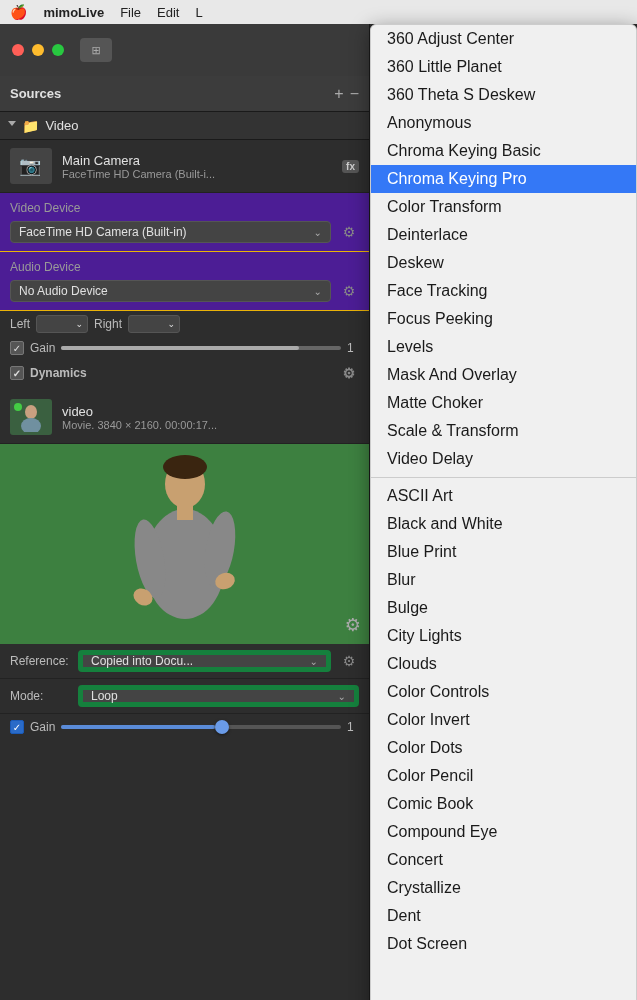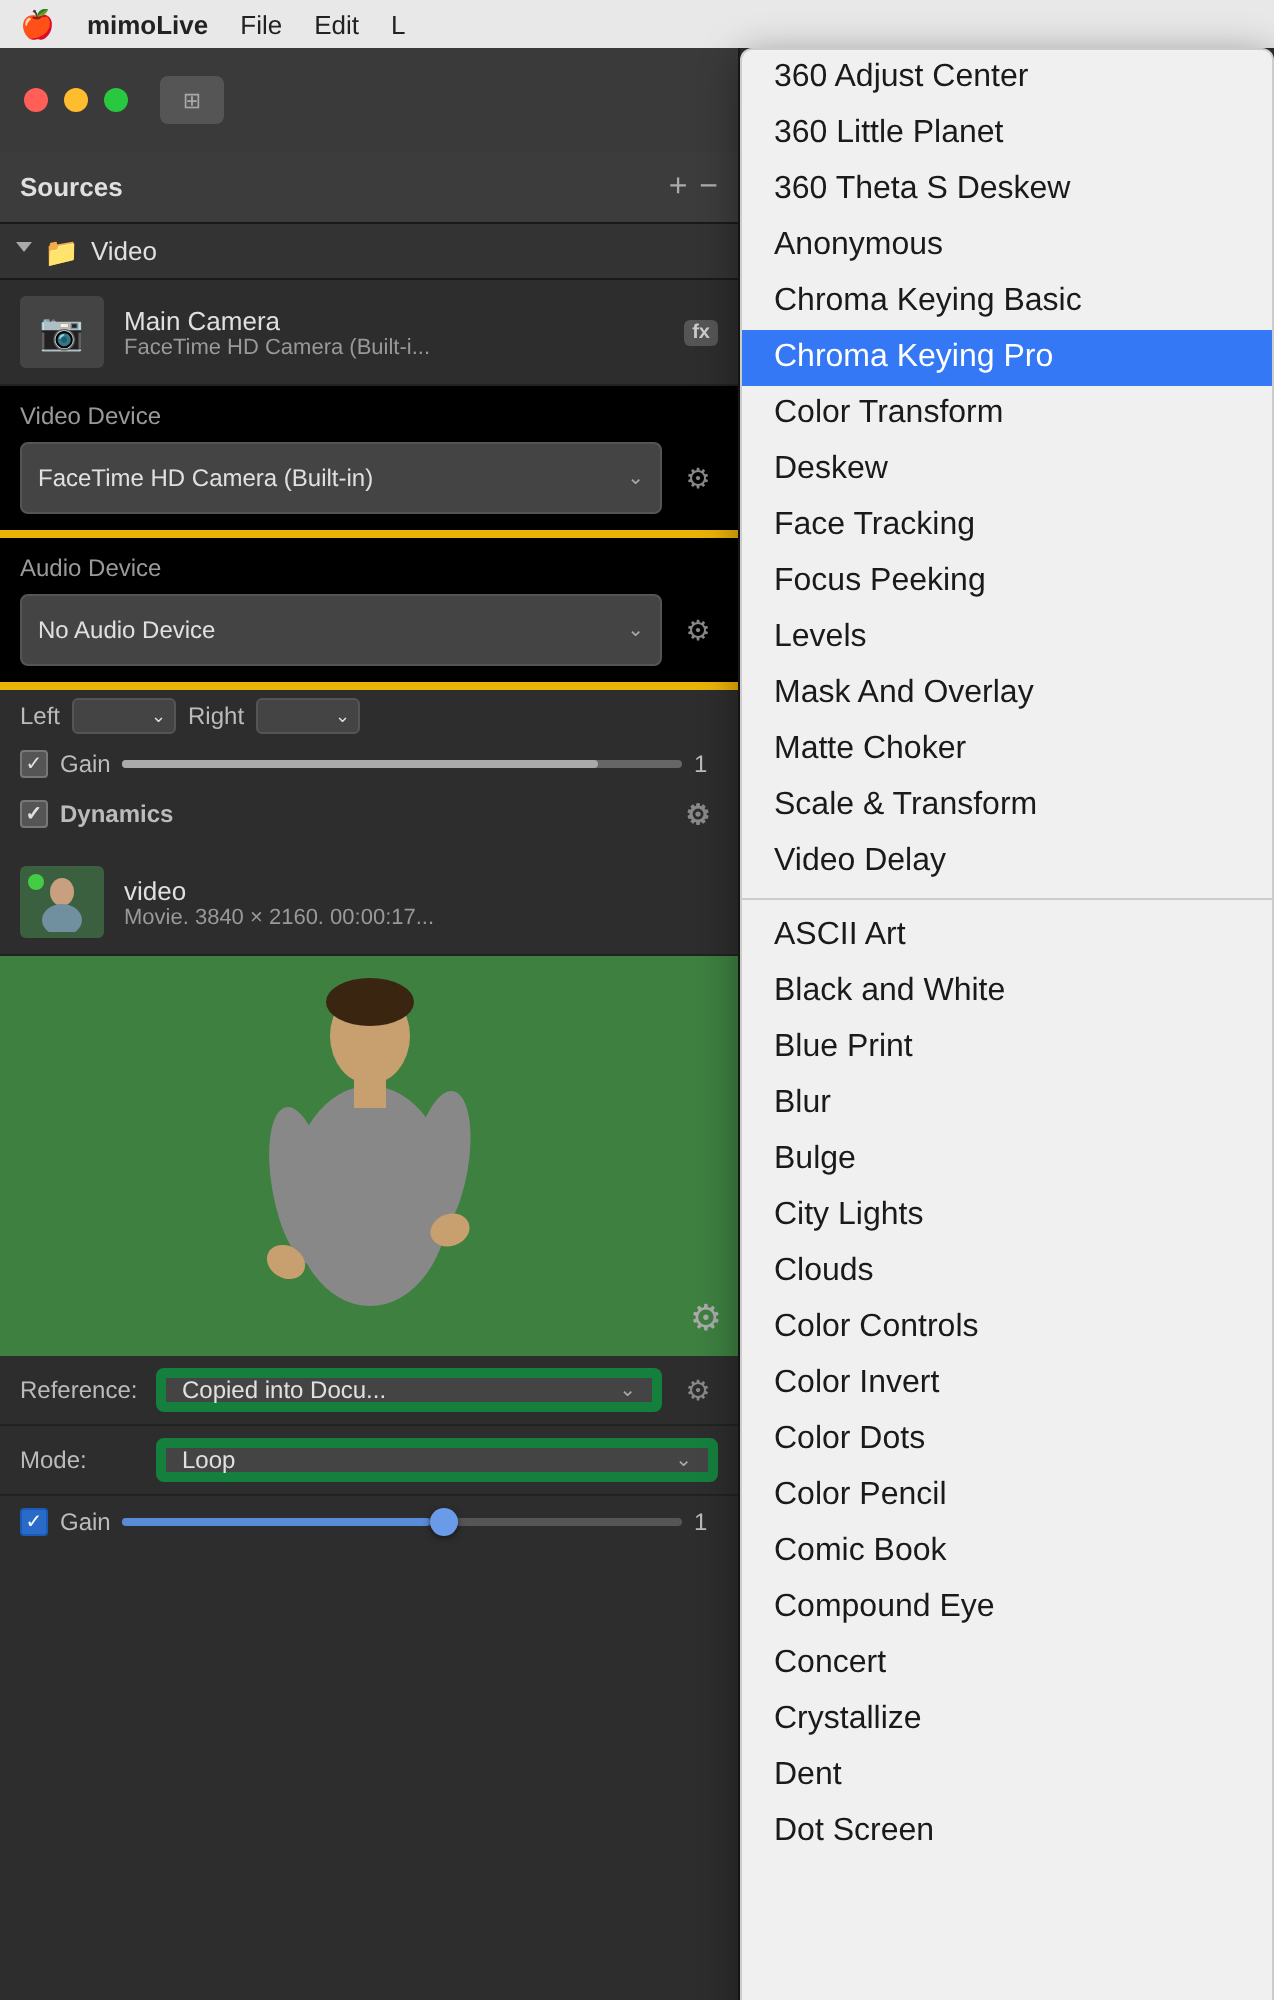--- a/index.html
+++ b/index.html
@@ -186,36 +186,36 @@
       padding: 1px 4px;
       border-radius: 3px;
     }
 
     
     .settings-section {
       padding: 8px 10px;
       display: flex;
       flex-direction: column;
       gap: 6px;
-      background: #000000;
-      border-bottom: 4px solid #eab308;
+      background: #4c1d95;
+      border-bottom: 1px solid #eab308;
     }
     .settings-label {
       font-size: 12px;
       color: #999;
       font-weight: 500;
     }
     .settings-row {
       display: flex;
       align-items: center;
       gap: 8px;
     }
     .dropdown-select {
       flex: 1;
-      height: 36px;
+      height: 22px;
       background: #444;
       border: 1px solid #555;
       border-radius: 4px;
       display: flex;
       align-items: center;
       padding: 0 8px;
       font-size: 12px;
       color: #e0e0e0;
       cursor: pointer;
     }
@@ -659,20 +659,21 @@
   </div>
 
   <div class="dropdown-menu" id="dropdown-menu">
   <div class="menu-item">360 Adjust Center</div>
       <div class="menu-item">360 Little Planet</div>
       <div class="menu-item">360 Theta S Deskew</div>
       <div class="menu-item">Anonymous</div>
       <div class="menu-item">Chroma Keying Basic</div>
       <div class="menu-item selected">Chroma Keying Pro</div>
       <div class="menu-item">Color Transform</div>
+      <div class="menu-item">Deinterlace</div>
       <div class="menu-item">Deskew</div>
       <div class="menu-item">Face Tracking</div>
       <div class="menu-item">Focus Peeking</div>
       <div class="menu-item">Levels</div>
       <div class="menu-item">Mask And Overlay</div>
       <div class="menu-item">Matte Choker</div>
       <div class="menu-item">Scale &amp; Transform</div>
       <div class="menu-item">Video Delay</div>
       <div class="menu-separator"></div>
       <div class="menu-item">ASCII Art</div>

